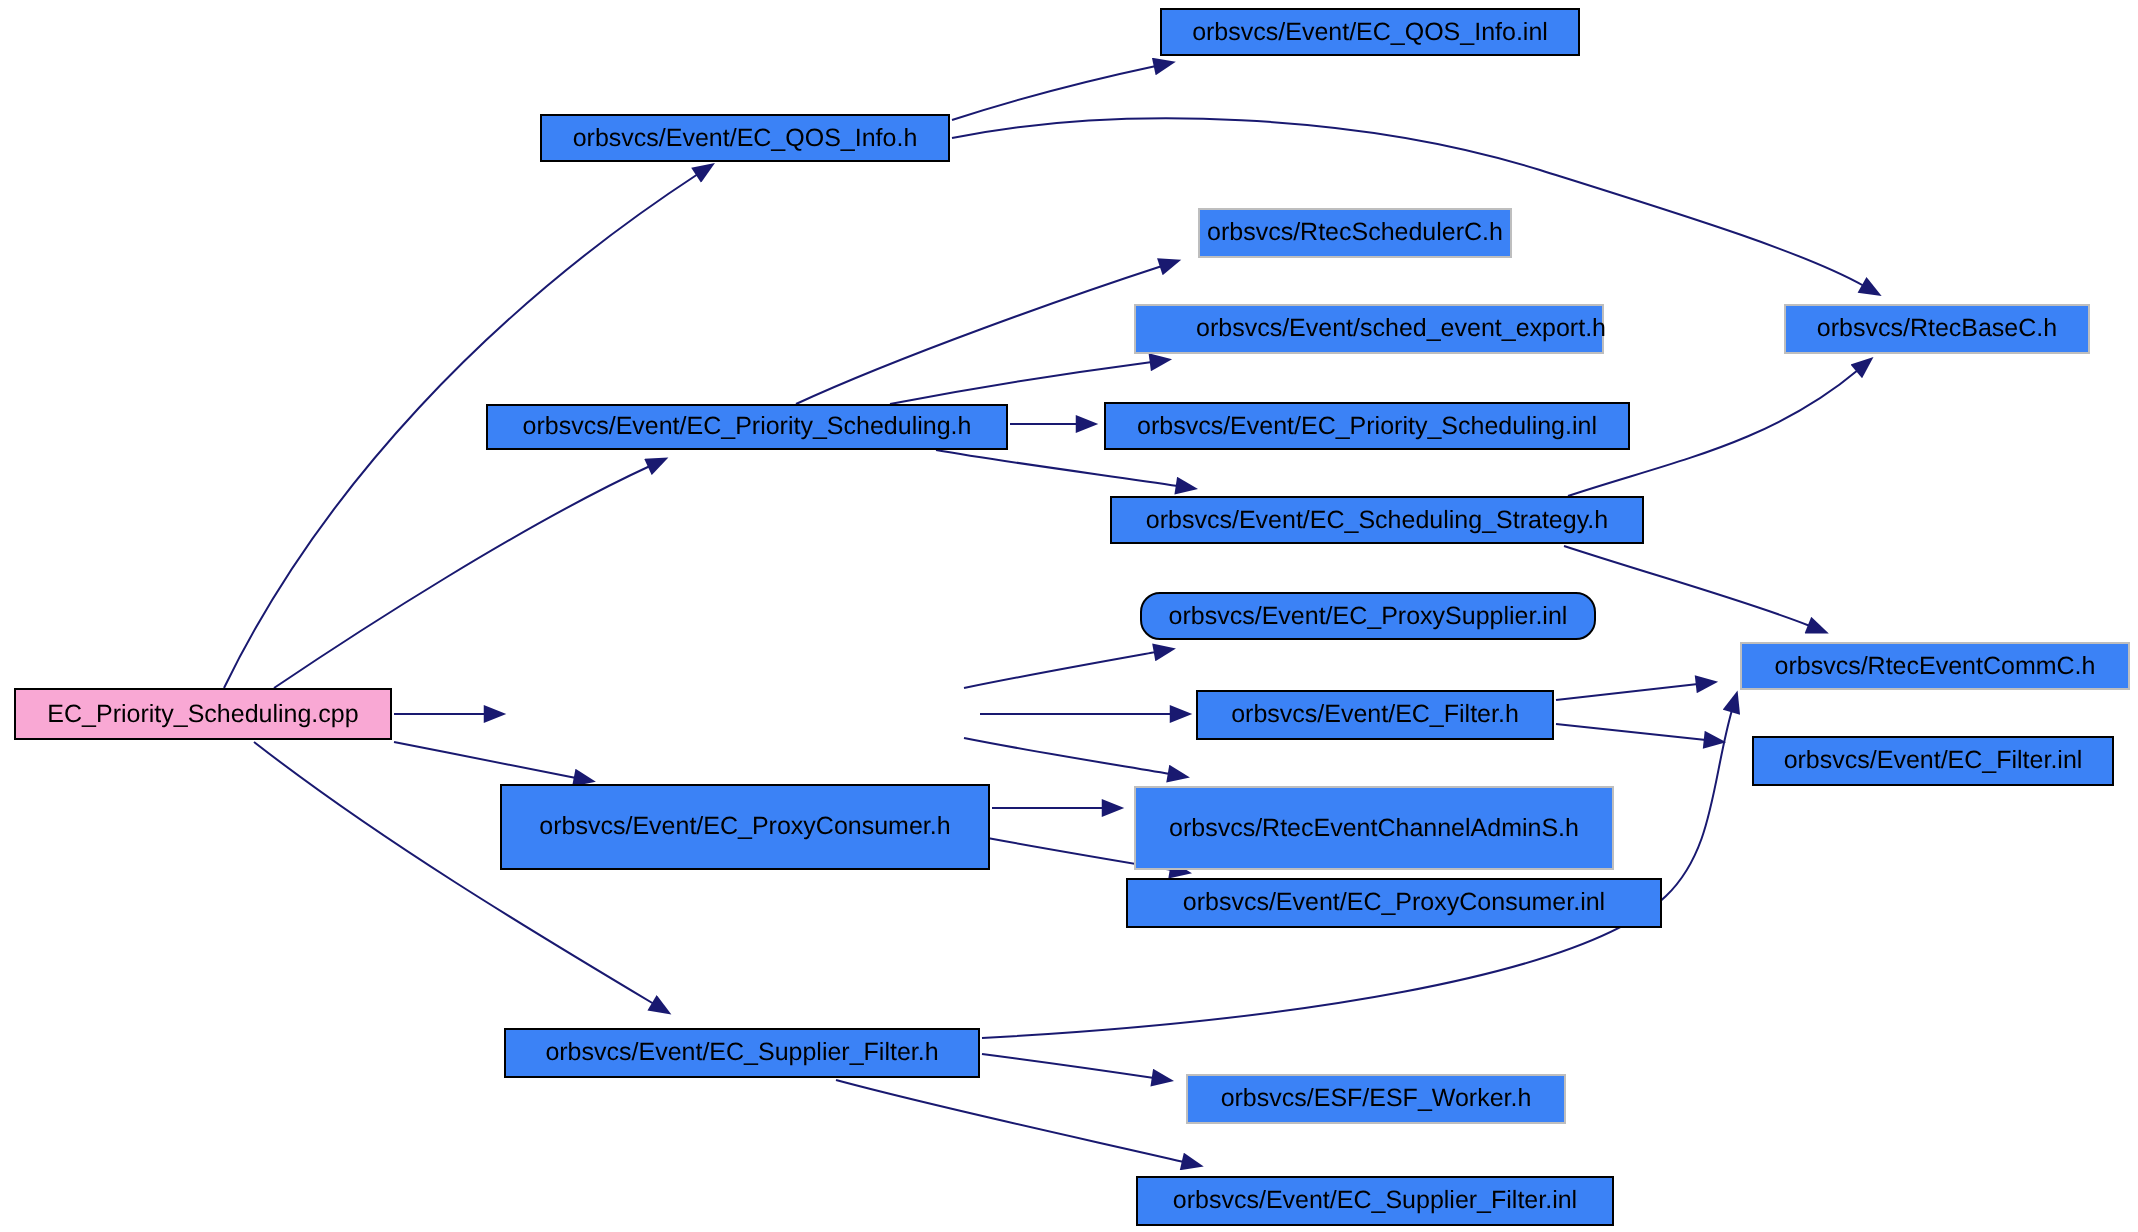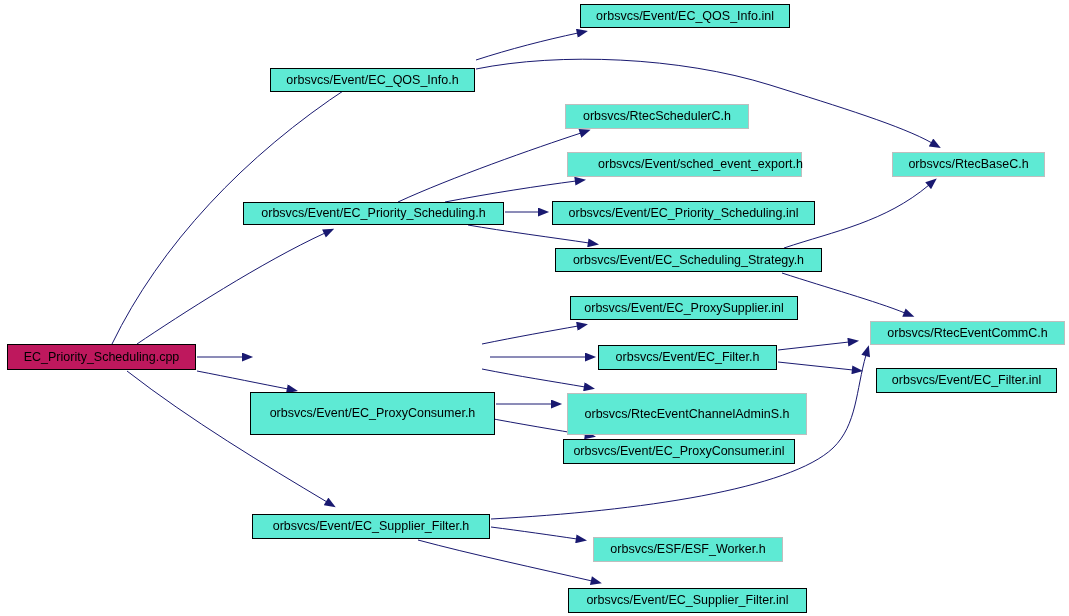--- a/index.html
+++ b/index.html
@@ -15,34 +15,34 @@
     position: absolute;
     left: 0; top: 0;
     width: 1069px; height: 616px;
   }
   .node {
     position: absolute;
     display: flex;
     align-items: center;
     justify-content: center;
     box-sizing: border-box;
-    background: #5eead4;
+    background: #3b82f6;
     border: 1px solid #000000;
     color: #000000;
     font-size: 12.5px;
     line-height: 1;
     white-space: nowrap;
     cursor: pointer;
   }
   .node.external {
     border-color: #bebebe;
     cursor: default;
   }
   .node.root {
-    background: #be185d;
+    background: #f9a8d4;
     cursor: default;
   }
   .edge {
     fill: none;
     stroke: #191970;
     stroke-width: 1;
   }
 </style>
 </head>
 <body>
@@ -74,32 +74,32 @@
     <path class="edge" marker-end="url(#arrow)" d="M778,350 L849,342"></path>
     <path class="edge" marker-end="url(#arrow)" d="M778,362 L853,370"></path>
     <path class="edge" marker-end="url(#arrow)" d="M496,404 L552,404"></path>
     <path class="edge" marker-end="url(#arrow)" d="M483,417 C520,424 556,430 586,435"></path>
     <path class="edge" marker-end="url(#arrow)" d="M491,519 C640,511 790,489 833,448 C857,425 856,390 866,355"></path>
     <path class="edge" marker-end="url(#arrow)" d="M491,527 C522,531 550,535 577,539"></path>
     <path class="edge" marker-end="url(#arrow)" d="M418,540 C470,554 540,569 592,581"></path>
   </svg>
 
   <div class="node root" style="left:7px;   top:344px; width:189px; height:26px;">EC_Priority_Scheduling.cpp</div>
-  <div class="node" style="left:270px; top:57px;  width:205px; height:24px;margin-top:11px;">orbsvcs/Event/EC_QOS_Info.h</div>
+  <div class="node" style="left:270px; top:57px;  width:205px; height:24px;">orbsvcs/Event/EC_QOS_Info.h</div>
   <div class="node" style="left:580px; top:4px;   width:210px; height:24px;">orbsvcs/Event/EC_QOS_Info.inl</div>
-  <div class="node external" style="left:565px; top:104px; width:184px; height:25px;">orbsvcs/RtecSchedulerC.h</div>
+  <div class="node external" style="left:599px; top:104px; width:157px; height:25px;">orbsvcs/RtecSchedulerC.h</div>
   <div class="node external" style="left:567px; top:152px; width:235px; height:25px;padding-left:32px;">orbsvcs/Event/sched_event_export.h</div>
   <div class="node external" style="left:892px; top:152px; width:153px; height:25px;">orbsvcs/RtecBaseC.h</div>
   <div class="node" style="left:243px; top:202px; width:261px; height:23px;">orbsvcs/Event/EC_Priority_Scheduling.h</div>
   <div class="node" style="left:552px; top:201px; width:263px; height:24px;">orbsvcs/Event/EC_Priority_Scheduling.inl</div>
   <div class="node" style="left:555px; top:248px; width:267px; height:24px;">orbsvcs/Event/EC_Scheduling_Strategy.h</div>
-  <div class="node" style="left:570px; top:296px; width:228px; height:24px;">orbsvcs/Event/EC_ProxySupplier.inl</div>
+  <div class="node" style="left:570px; top:296px; width:228px; height:24px;border-radius:10px;">orbsvcs/Event/EC_ProxySupplier.inl</div>
   <div class="node" style="left:598px; top:345px; width:179px; height:25px;">orbsvcs/Event/EC_Filter.h</div>
   <div class="node external" style="left:870px; top:321px; width:195px; height:24px;">orbsvcs/RtecEventCommC.h</div>
   <div class="node" style="left:876px; top:368px; width:181px; height:25px;">orbsvcs/Event/EC_Filter.inl</div>
   <div class="node" style="left:250px; top:392px; width:245px; height:43px;">orbsvcs/Event/EC_ProxyConsumer.h</div>
   <div class="node external" style="left:567px; top:393px; width:240px; height:42px;">orbsvcs/RtecEventChannelAdminS.h</div>
-  <div class="node" style="left:563px; top:439px; width:232px; height:25px;">orbsvcs/Event/EC_ProxyConsumer.inl</div>
+  <div class="node" style="left:563px; top:439px; width:268px; height:25px;">orbsvcs/Event/EC_ProxyConsumer.inl</div>
   <div class="node" style="left:252px; top:514px; width:238px; height:25px;">orbsvcs/Event/EC_Supplier_Filter.h</div>
   <div class="node external" style="left:593px; top:537px; width:190px; height:25px;">orbsvcs/ESF/ESF_Worker.h</div>
   <div class="node" style="left:568px; top:588px; width:239px; height:25px;">orbsvcs/Event/EC_Supplier_Filter.inl</div>
 
 </div>
 
 </body></html>

